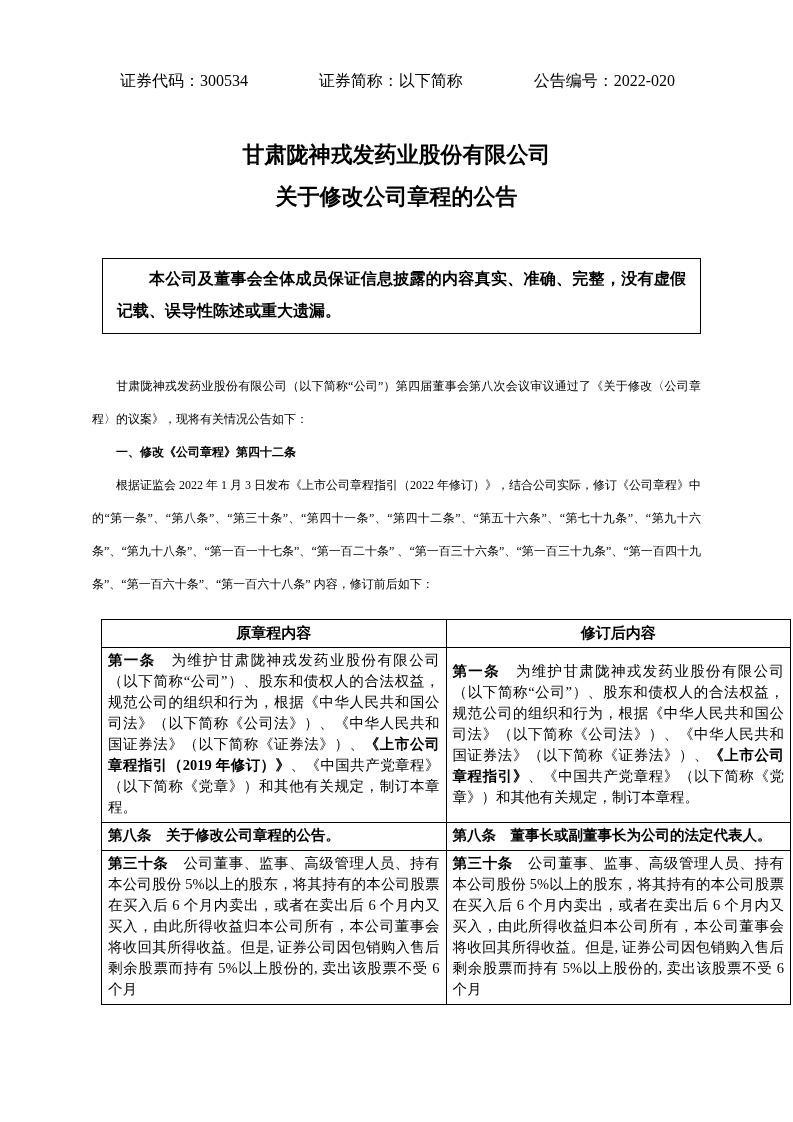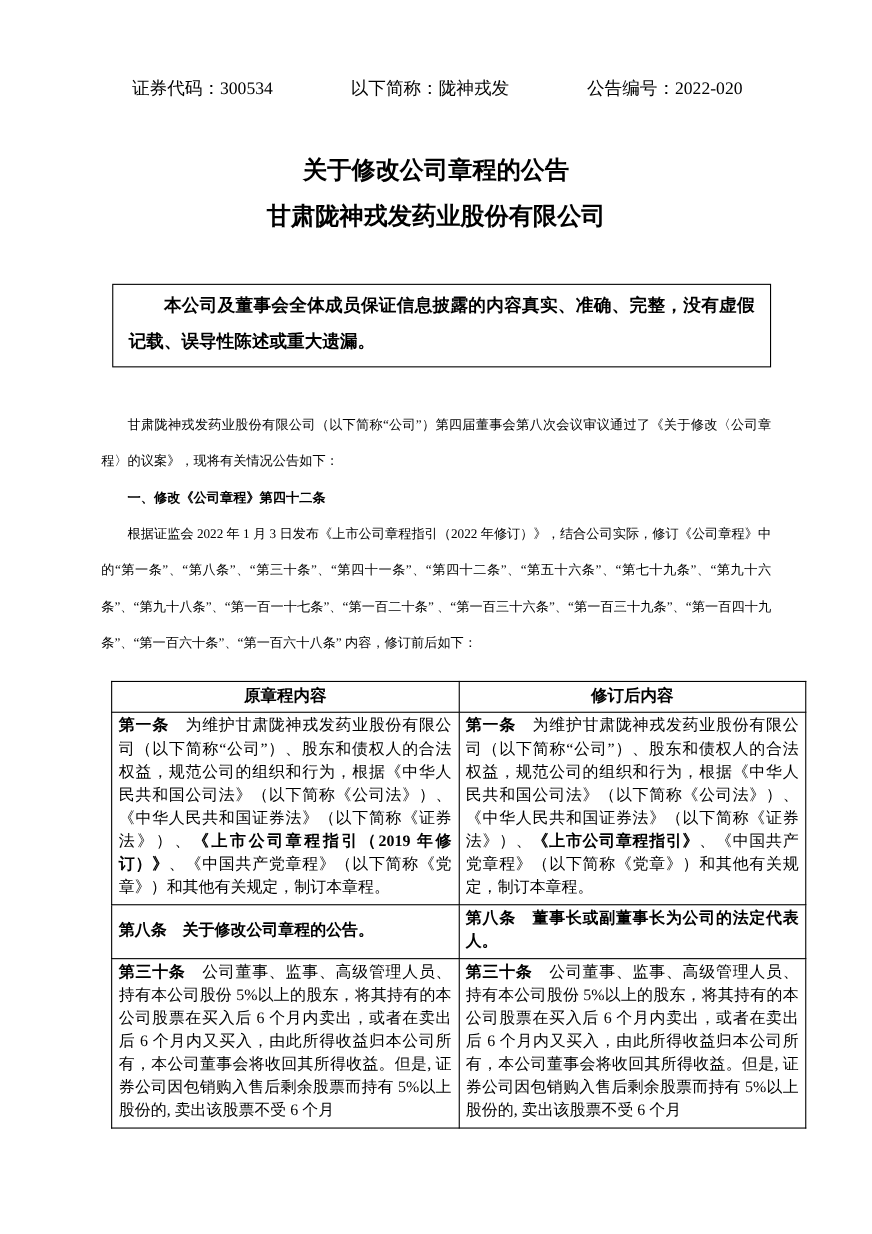--- a/index.html
+++ b/index.html
@@ -32,21 +32,21 @@
   }
 
   .body-text { margin-top: 36px; }
   .para {
     margin: 0; font-size: 12px; line-height: 33px;
     text-indent: 2em; text-align: justify;
   }
   .para.bold { font-weight: 700; }
 
   table.cmp {
-    width: 632px;
+    width: 690px;
     margin: 18px 0 10px 9px;
     border-collapse: collapse;
     table-layout: fixed;
   }
   table.cmp th, table.cmp td {
     border: 1.5px solid #000;
     width: 50%;
     vertical-align: middle;
   }
   table.cmp th {
@@ -60,27 +60,27 @@
   }
   .b { font-weight: 700; }
 </style>
 </head>
 <body>
 
 <div class="page">
 
   <div class="doc-header">
     <span>证券代码：300534</span>
-    <span>以下简称：陇神戎发</span>
+    <span>证券简称：以下简称</span>
     <span>公告编号：2022-020</span>
   </div>
 
   <h1 class="title">
+    <span class="title-line">甘肃陇神戎发药业股份有限公司</span>
     <span class="title-line">关于修改公司章程的公告</span>
-    <span class="title-line">甘肃陇神戎发药业股份有限公司</span>
   </h1>
 
   <div class="disclaimer">
     <p>本公司及董事会全体成员保证信息披露的内容真实、准确、完整，没有虚假记载、误导性陈述或重大遗漏。</p>
   </div>
 
   <div class="body-text">
     <p class="para">甘肃陇神戎发药业股份有限公司（以下简称“公司”）第四届董事会第八次会议审议通过了《关于修改〈公司章程〉的议案》，现将有关情况公告如下：</p>
     <p class="para bold">一、修改《公司章程》第四十二条</p>
     <p class="para">根据证监会 2022 年 1 月 3 日发布《上市公司章程指引（2022 年修订）》，结合公司实际，修订《公司章程》中的“第一条”、“第八条”、“第三十条”、“第四十一条”、“第四十二条”、“第五十六条”、“第七十九条”、“第九十六条”、“第九十八条”、“第一百一十七条”、“第一百二十条” 、“第一百三十六条”、“第一百三十九条”、“第一百四十九条”、“第一百六十条”、“第一百六十八条” 内容，修订前后如下：</p>

